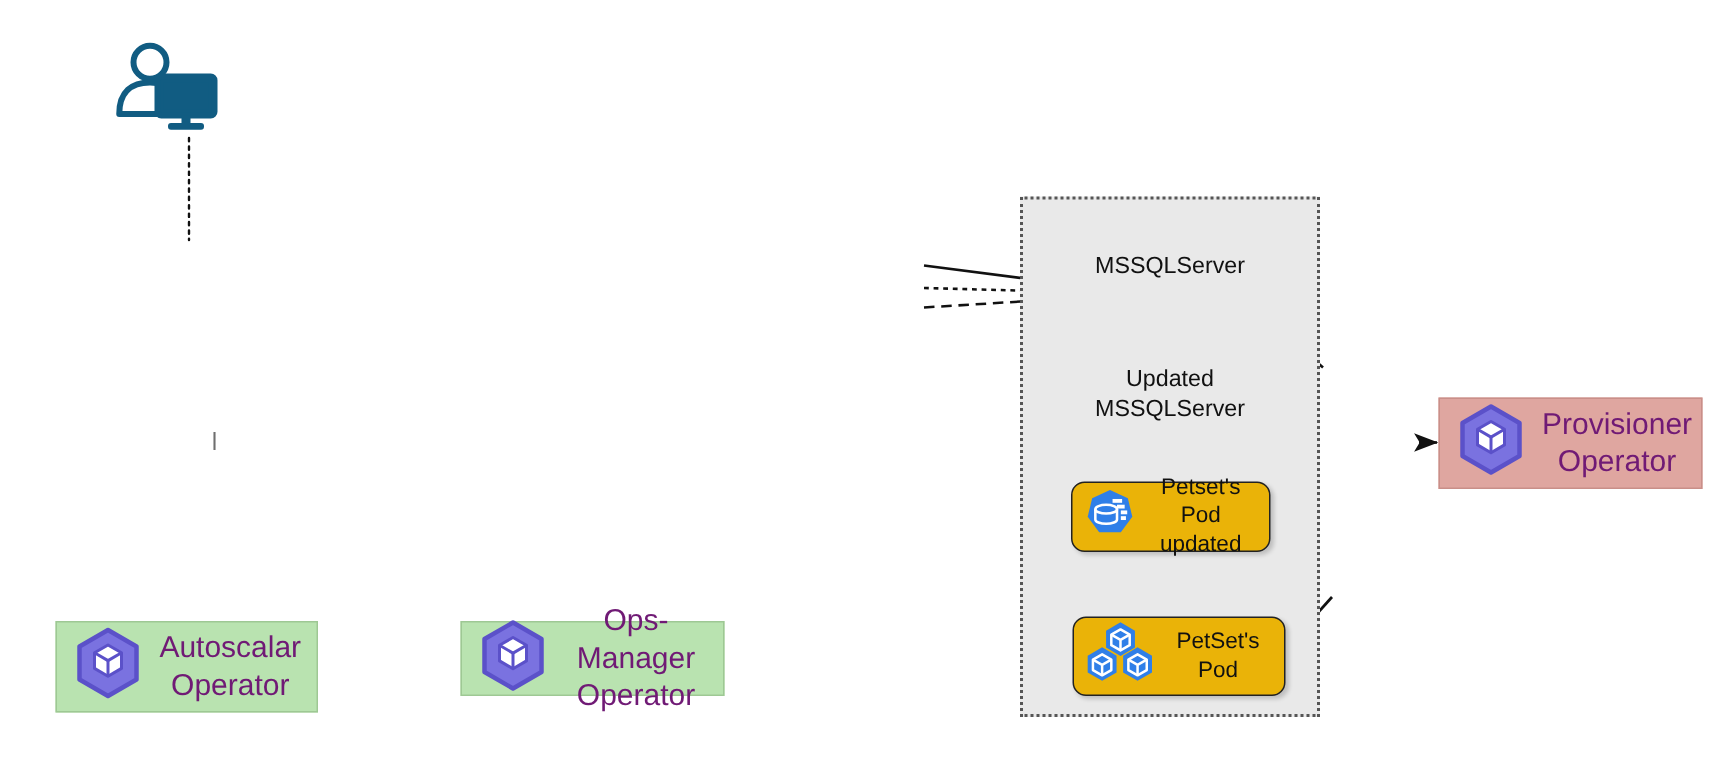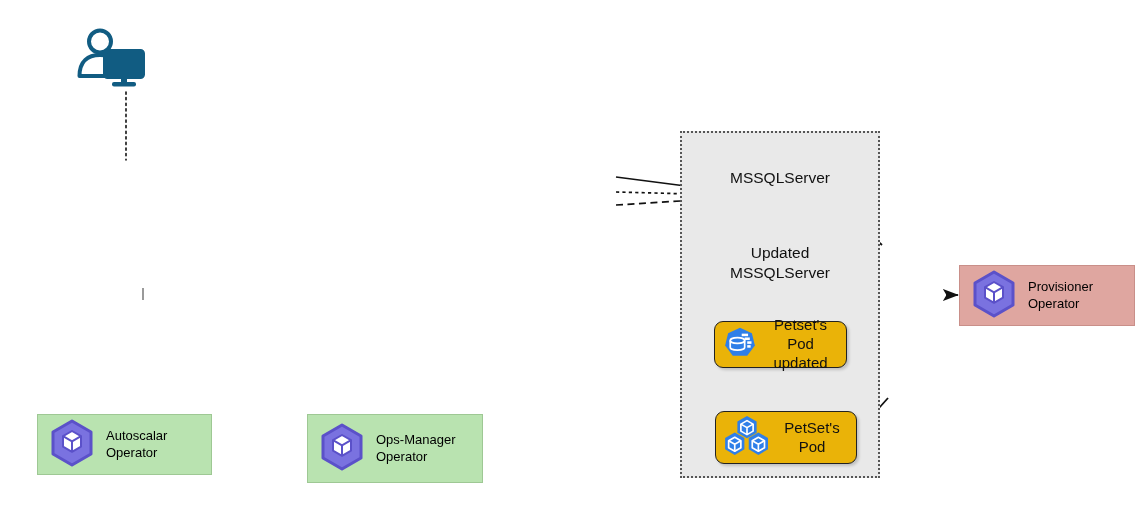--- a/index.html
+++ b/index.html
@@ -21,25 +21,25 @@
   
   .node{
     position:absolute;
     box-sizing:border-box;
     display:flex;
     align-items:center;
     gap:10px;
     padding:0 10px;
   }
   .node .label{
-    color:#000000;
-    font-size:13px;
+    color:#701a75;
+    font-size:20px;
     line-height:1.25;
     white-space:pre-line;
-    text-align:left;
+    text-align:center;
     flex:1;
   }
   .node .ico{flex:0 0 auto;display:block;}
 
   
   .op-green{
     background:#b9e3b0;
     border:1px solid #9ec894;
   }
   
@@ -204,21 +204,21 @@
           <polygon points="24,12 33,17.2 33,27.6 24,32.8 15,27.6 15,17.2" fill="#ffffff"></polygon>
           <path d="M15,17.2 L24,22.4 L33,17.2" fill="none"></path>
           <path d="M24,22.4 L24,32.8" fill="none"></path>
         </g>
       </svg>
     </span>
     <span class="label">Autoscalar
 Operator</span>
   </div>
 
-  <div class="node op-green" style="left:291px;top:414px;width:176px;height:69px;">
+  <div class="node op-green" style="left:291px;top:414px;width:176px;height:50px;">
     <span class="ico">
       <svg width="48" height="48" viewBox="0 0 48 48" aria-hidden="true">
         <polygon points="24,2 43,13 43,35 24,46 5,35 5,13" fill="#7a72e0" stroke="#5b51c9" stroke-width="3" stroke-linejoin="round"></polygon>
         <g stroke="#5b51c9" stroke-width="2" stroke-linejoin="round">
           <polygon points="24,12 33,17.2 33,27.6 24,32.8 15,27.6 15,17.2" fill="#ffffff"></polygon>
           <path d="M15,17.2 L24,22.4 L33,17.2" fill="none"></path>
           <path d="M24,22.4 L24,32.8" fill="none"></path>
         </g>
       </svg>
     </span>

